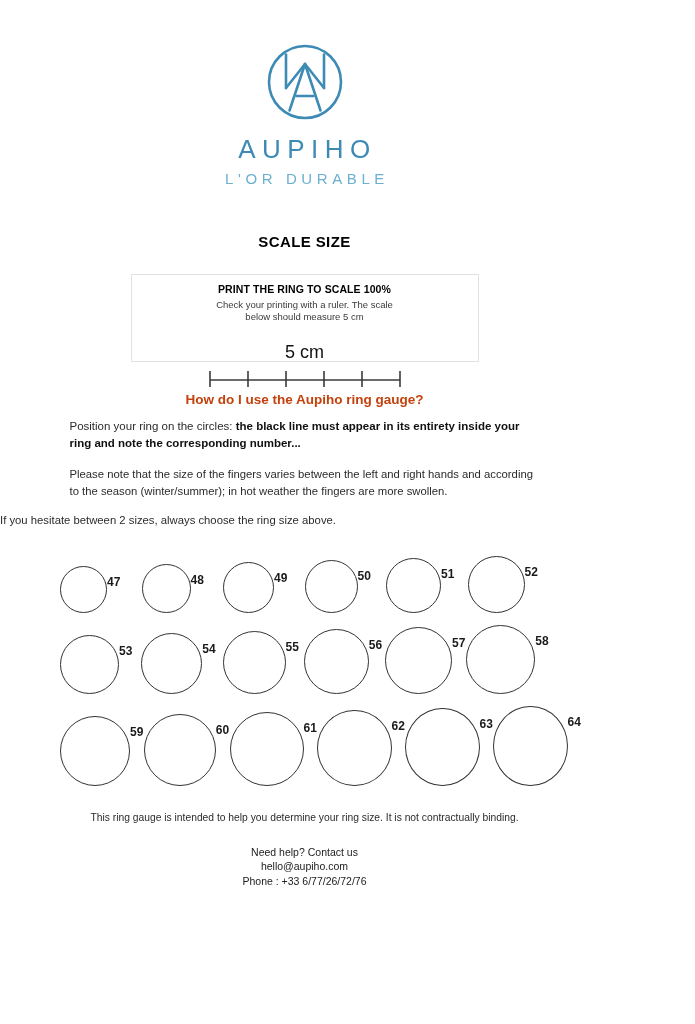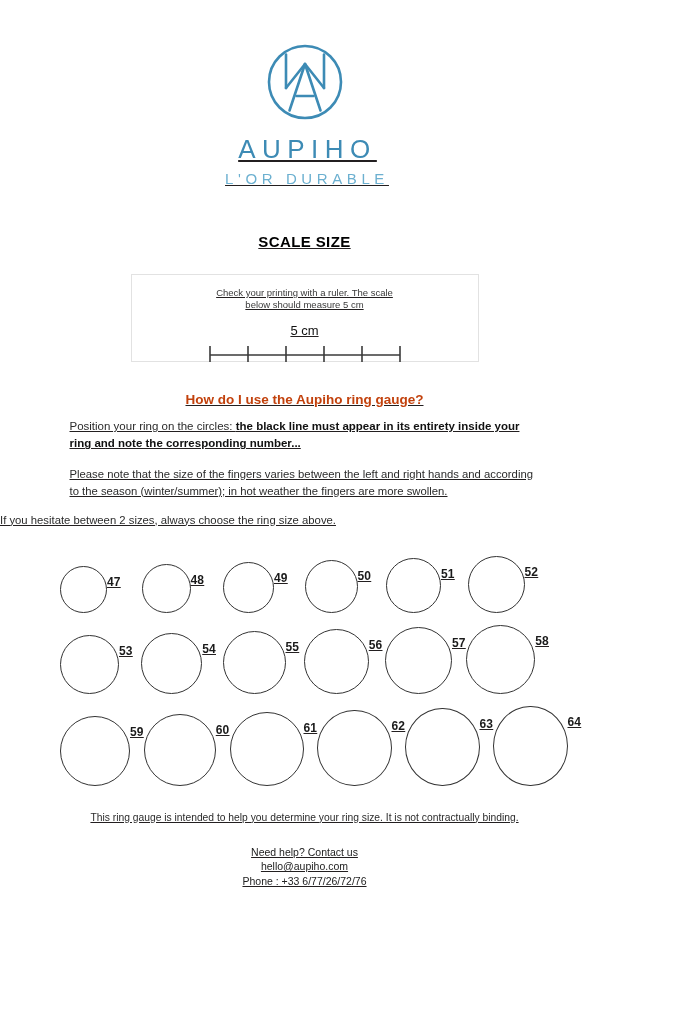--- a/index.html
+++ b/index.html
@@ -15,21 +15,20 @@
     color: #231f20;
     overflow: hidden;
     position: relative;
   }
 
   .page {
     width: 609px;
     height: 1024px;
     position: relative;
     background: #ffffff;
-    text-decoration: underline;
   }
 
   
   .brand {
     padding-top: 42px;
     text-align: center;
   }
   .brand-mark {
     display: block;
     margin: 0 auto;
@@ -79,22 +78,22 @@
     color: #000;
     letter-spacing: 0.1px;
   }
   .scale-sub {
     margin-top: 4px;
     font-size: 9.5px;
     line-height: 1.28;
     color: #3a3a3a;
   }
   .scale-cm {
-    margin-top: 12px;
-    font-size: 13px;
+    margin-top: 19px;
+    font-size: 18px;
     color: #111;
   }
   .ruler {
     margin: 4px auto 0;
     display: block;
   }
 
   
   .how-title {
     margin-top: 30px;
@@ -193,20 +192,21 @@
 
       <path d="M31.5 54 L48.5 54" fill="none" stroke="#3d8bb5" stroke-width="2.6" stroke-linecap="round"></path>
     </svg>
     <div class="brand-name" style="color: rgb(61, 139, 181);">AUPIHO</div>
     <div class="brand-tagline" style="color: rgb(108, 176, 208);">L'OR DURABLE</div>
   </header>
 
   <h1 class="doc-title">SCALE SIZE</h1>
 
   <section class="scale-box" style="border-color: rgb(226, 226, 226);">
+    <div class="scale-heading">PRINT THE RING TO SCALE 100%</div>
     <div class="scale-sub">
       <span>Check your printing with a ruler. The scale</span><br>
       <span>below should measure 5 cm</span>
     </div>
     <div class="scale-cm">5 cm</div>
     <svg class="ruler" width="196" height="20" viewBox="0 0 196 20" aria-hidden="true">
       <line x1="3" y1="13" x2="193" y2="13" stroke="#3a3a3a" stroke-width="1.6"></line>
       <line x1="3" y1="4" x2="3" y2="20" stroke="#3a3a3a" stroke-width="1.6"></line>
       <line x1="41" y1="4" x2="41" y2="20" stroke="#3a3a3a" stroke-width="1.6"></line>
       <line x1="79" y1="4" x2="79" y2="20" stroke="#3a3a3a" stroke-width="1.6"></line>

